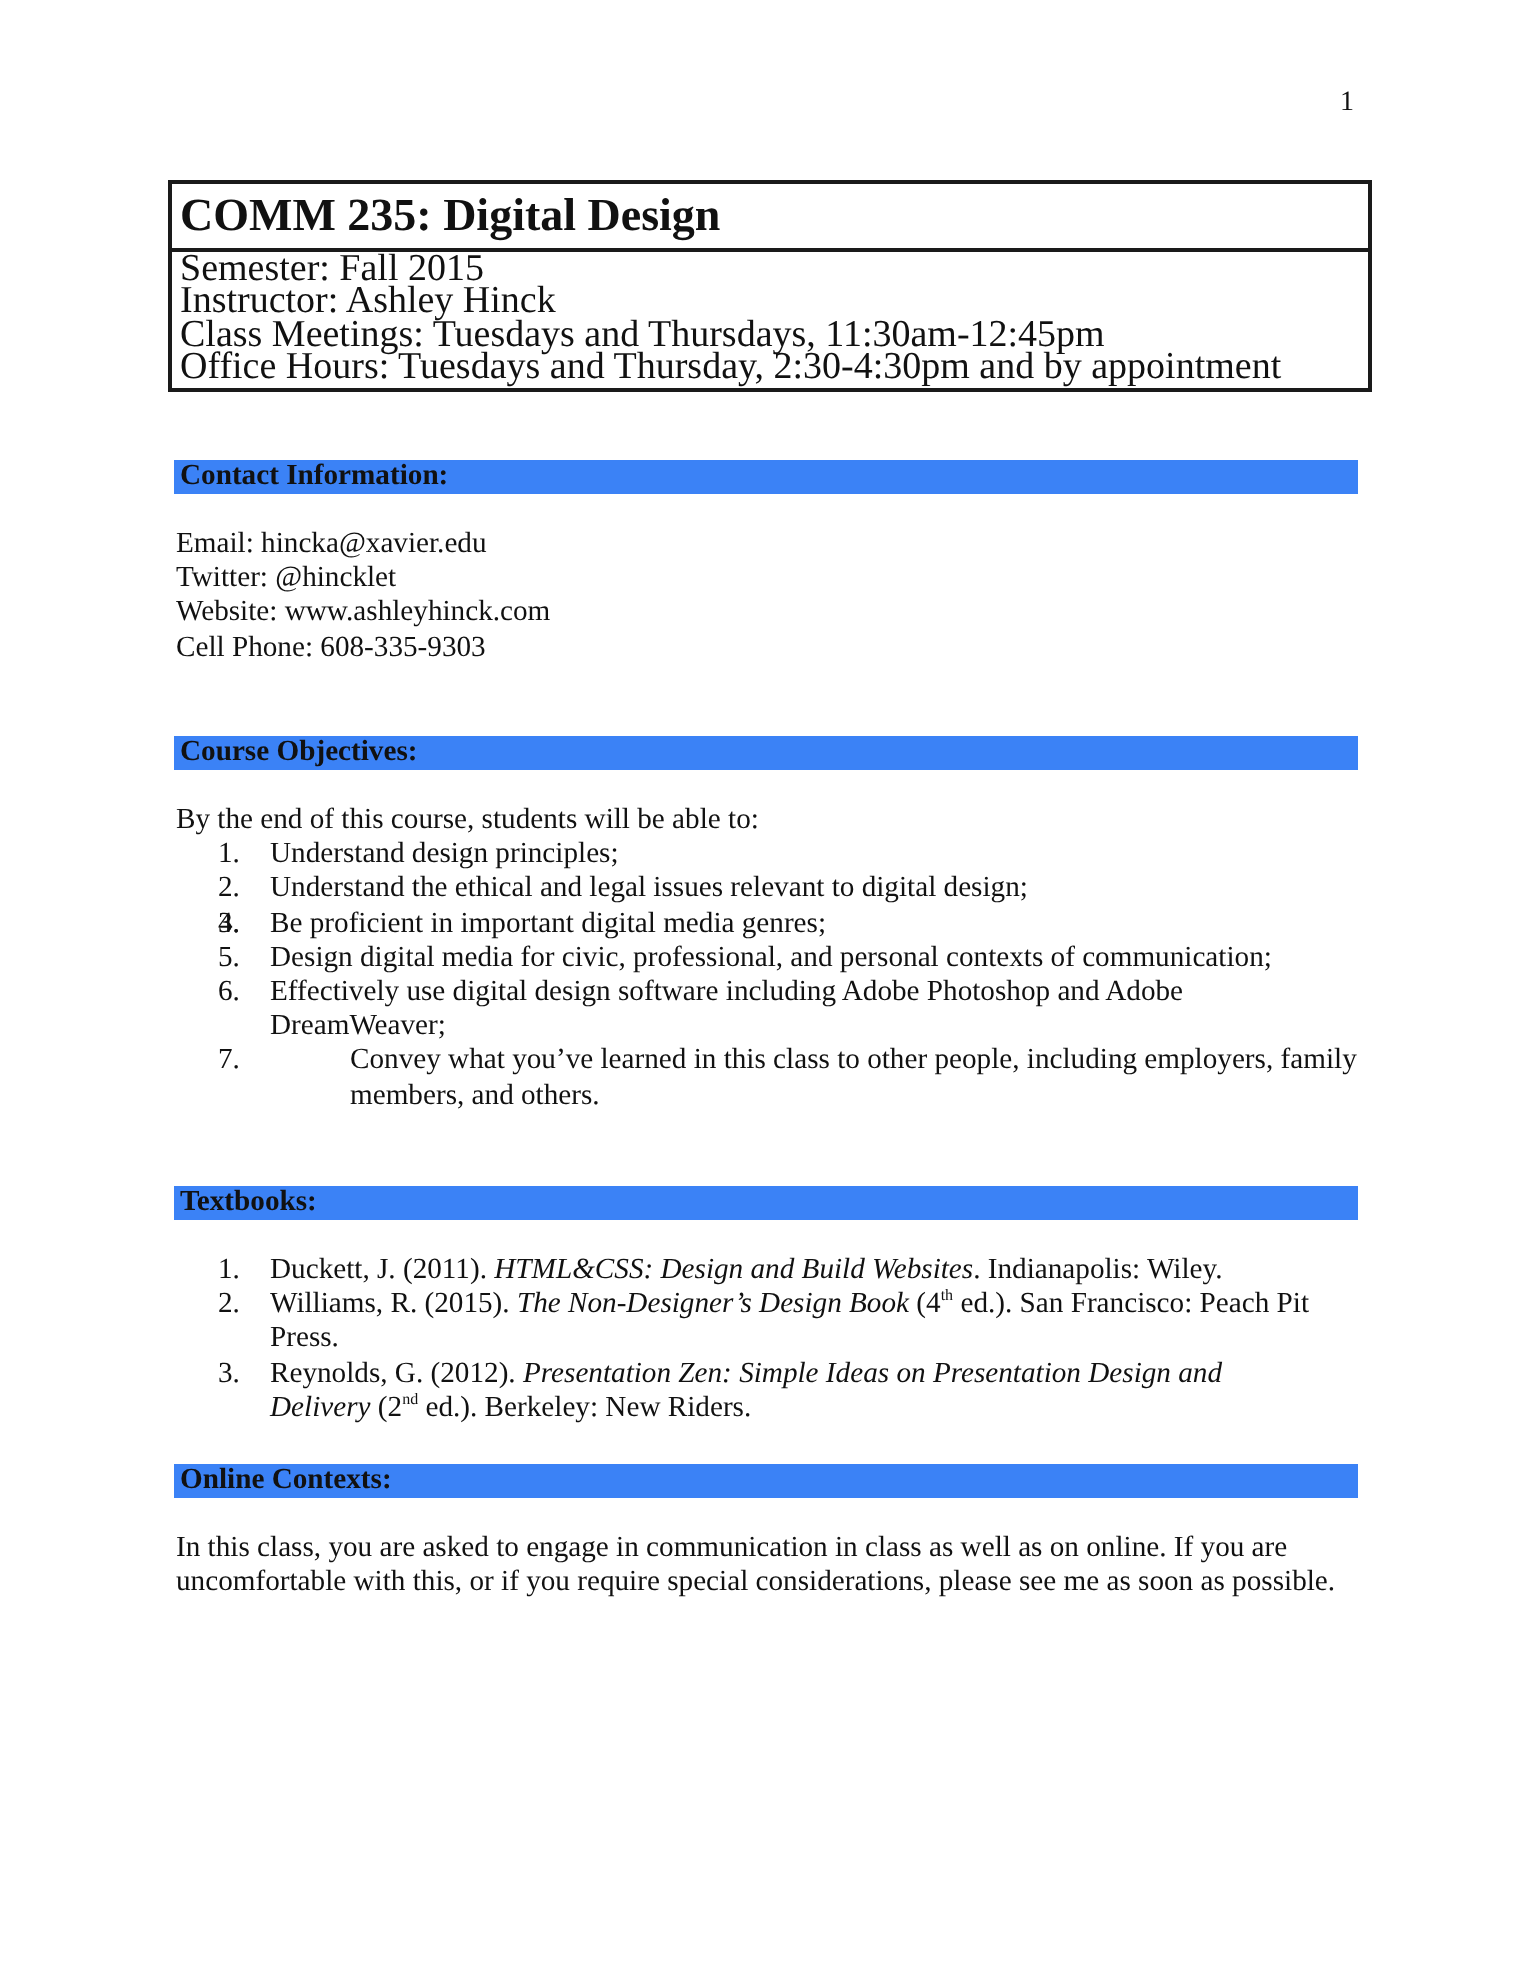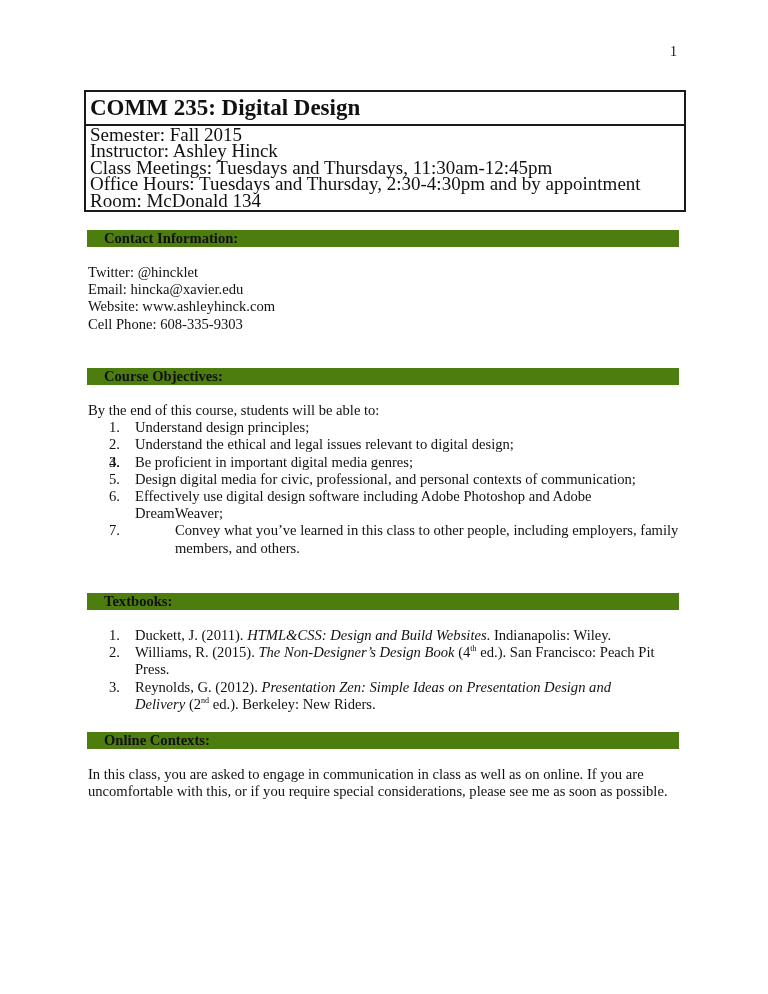--- a/index.html
+++ b/index.html
@@ -19,22 +19,22 @@
   .header-title {
     font-weight: bold; font-size: 23px; line-height: 28px;
     padding: 2px 16px 0 4px; height: 30px;
     border-bottom: 2px solid #1a1a1a;
   }
   .header-meta { padding: 1px 4px 1px 4px; font-size: 19px; line-height: 16.4px; }
   .header-meta div { white-space: nowrap; }
 
   .section-bar {
     position: absolute; left: 87px; width: 592px; height: 17px;
-    background: #4d7c0f; font-weight: bold; font-size: 14.6px; line-height: 17px;
-    padding-left: 17px; box-sizing: border-box;
+    background: #3b82f6; font-weight: bold; font-size: 14.6px; line-height: 17px;
+    padding-left: 3px; box-sizing: border-box;
   }
   .block {
     position: absolute; left: 88px; width: 600px;
     font-size: 14.6px; line-height: 17.2px;
   }
   .block div { white-space: nowrap; }
   ol.obj { margin: 0; padding: 0; list-style: none; }
   ol.obj li { position: relative; padding-left: 47px; white-space: normal; }
   ol.obj li .num { position: absolute; left: 21px; }
   ol.obj li .txt { display: block; width: 540px; }
@@ -46,28 +46,27 @@
 
 <div class="page-number">1</div>
 
 <div class="header-box">
   <div class="header-title">COMM 235: Digital Design</div>
   <div class="header-meta">
     <div>Semester: Fall 2015</div>
     <div>Instructor: Ashley Hinck</div>
     <div>Class Meetings: Tuesdays and Thursdays, 11:30am-12:45pm</div>
     <div>Office Hours: Tuesdays and Thursday, 2:30-4:30pm and by appointment</div>
-    <div>Room: McDonald 134</div>
   </div>
 </div>
 
 <div class="section-bar" style="top:230px;">Contact Information:</div>
 <div class="block" style="top:264px;">
+  <div>Email: hincka@xavier.edu</div>
   <div>Twitter: @hincklet</div>
-  <div>Email: hincka@xavier.edu</div>
   <div>Website: www.ashleyhinck.com</div>
   <div>Cell Phone: 608-335-9303</div>
 </div>
 
 <div class="section-bar" style="top:368px;">Course Objectives:</div>
 <div class="block" style="top:402px;">
   <div>By the end of this course, students will be able to:</div>
   <ol class="obj">
     <li>
         <span class="num">1.</span>

